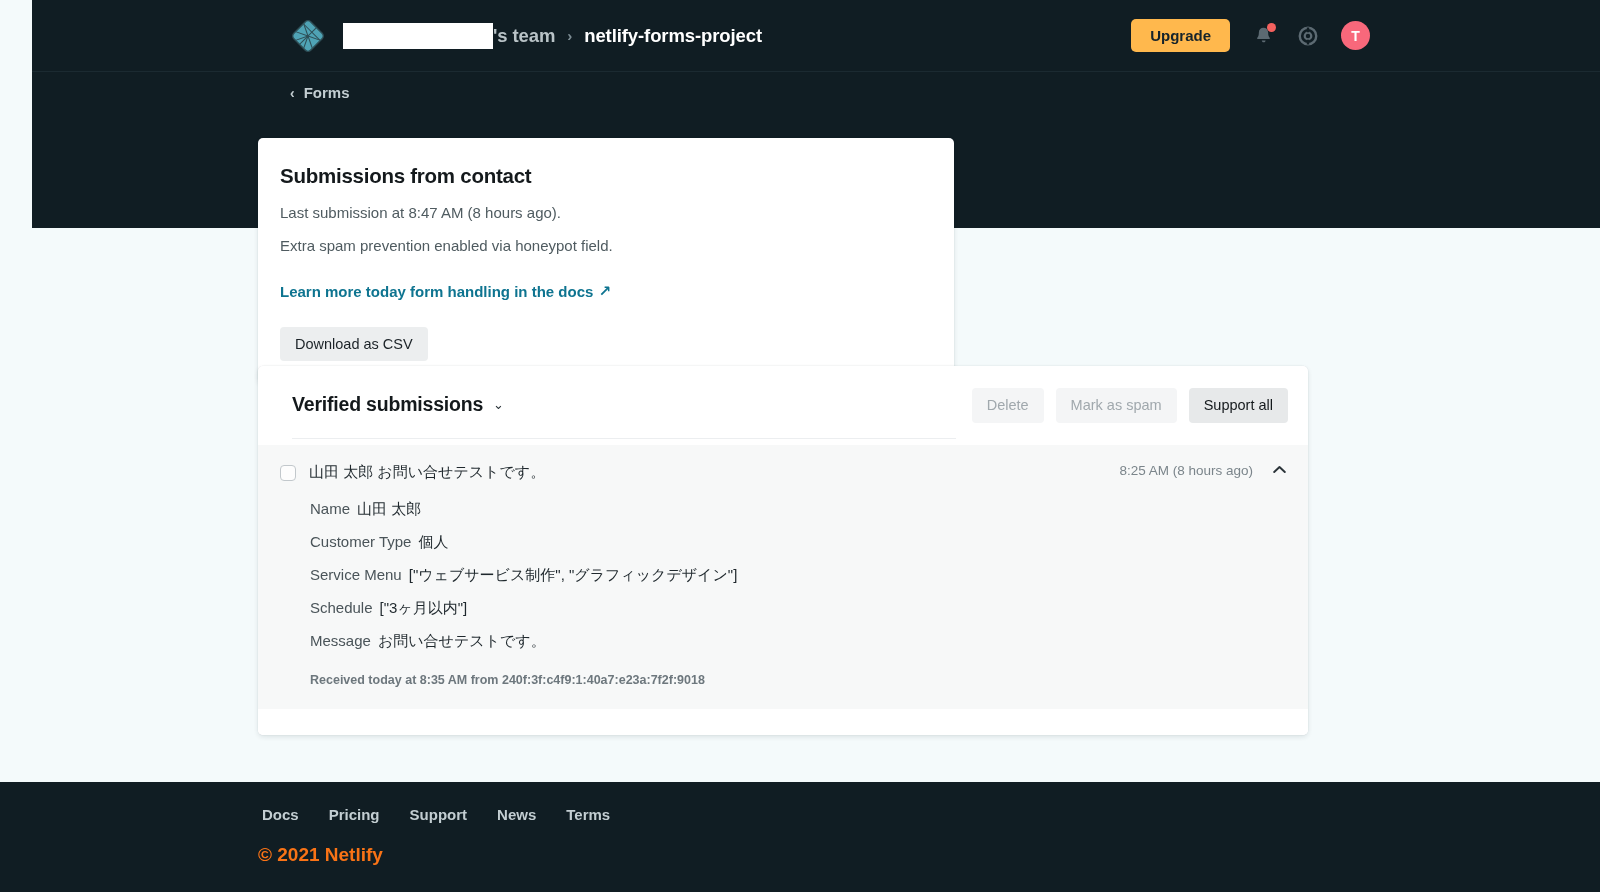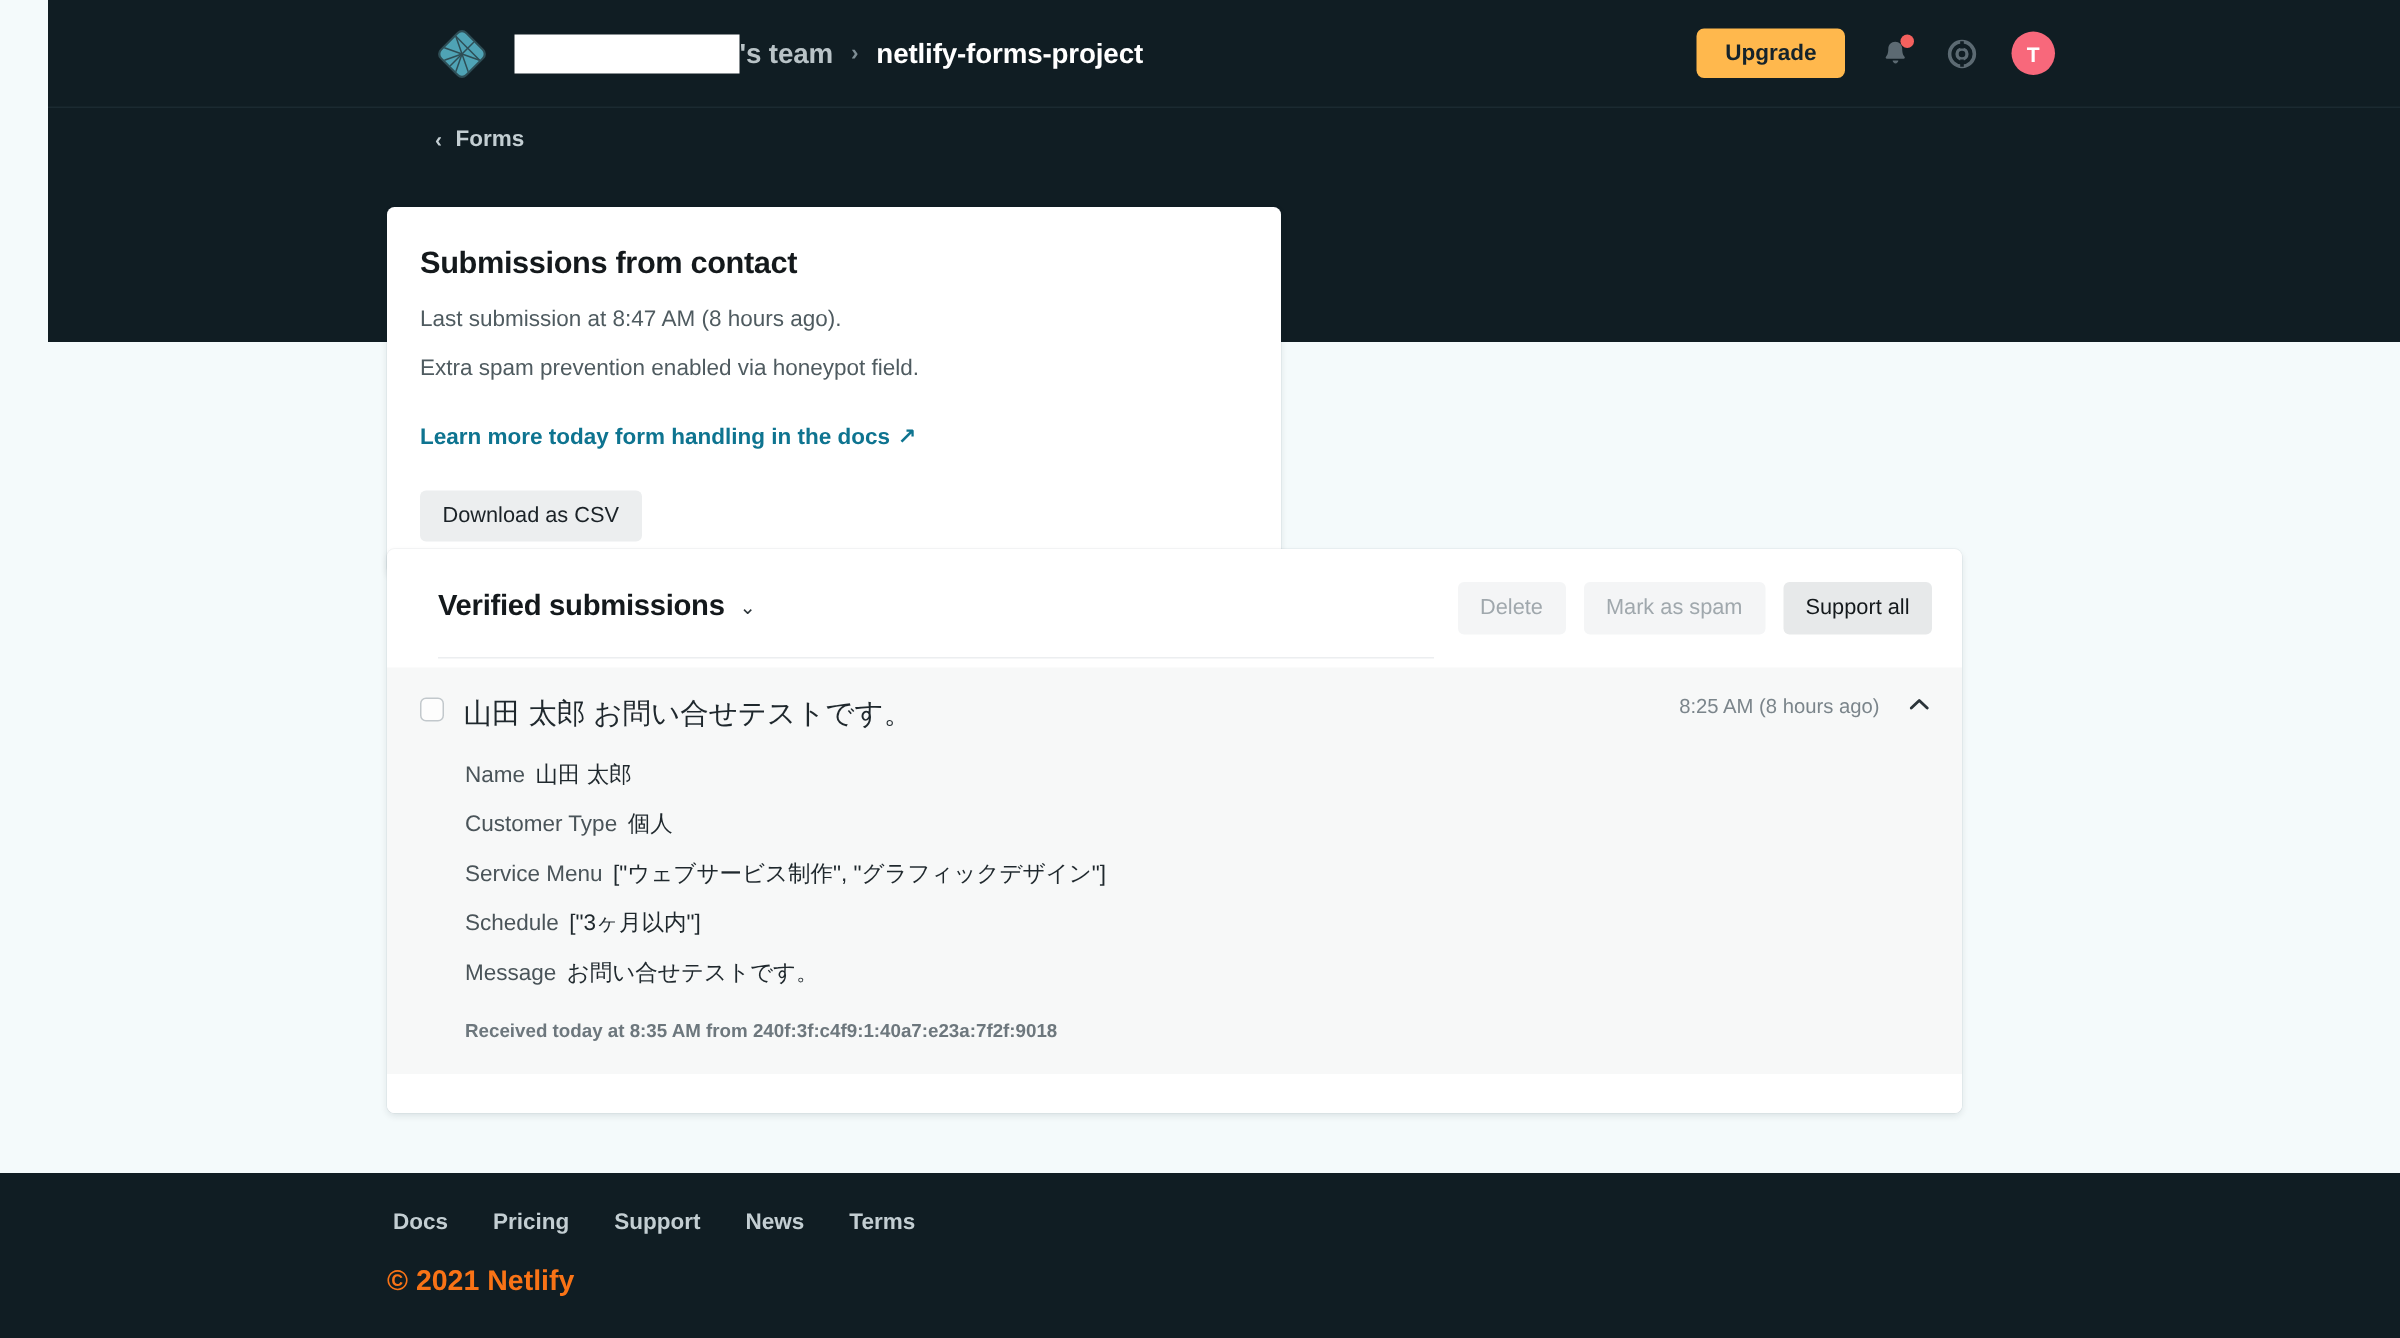--- a/index.html
+++ b/index.html
@@ -74,21 +74,21 @@
     color: #c3ced2; font-size: 15px; font-weight: 600;
     text-decoration: none; cursor: pointer;
   }
   .backlink .chev { font-size: 14px; line-height: 1; }
 
   .card {
     position: absolute;
     background: #ffffff; border-radius: 5px;
     box-shadow: 0 2px 5px rgba(10,30,40,0.10), 0 0 0 0.5px rgba(20,40,50,0.05);
   }
-  .card-info { left: 258px; top: 138px; width: 596px; padding: 26px 24px 22px 22px; }
+  .card-info { left: 258px; top: 138px; width: 696px; padding: 26px 24px 22px 22px; }
   .card-title {
     font-size: 20.5px; font-weight: 700; color: #14191c;
     letter-spacing: -0.25px; margin: 0 0 14px 0;
   }
   .card-line {
     font-size: 15px; color: #4f5b60; line-height: 1.5; margin-bottom: 10px;
   }
   .docs-link {
     display: inline-flex; align-items: center; gap: 5px;
     color: #0e7490; font-size: 15px; font-weight: 700;
@@ -122,21 +122,21 @@
   }
   .btn-disabled { background: #f4f5f6; color: #a0a8ad; cursor: default; }
   .btn-strong { background: #e7e9ea; color: #14191c; }
 
   .sub-row { background: #f7f8f8; padding: 18px 22px 22px 22px; }
   .sub-row-head { display: flex; align-items: flex-start; }
   .checkbox {
     width: 16px; height: 16px; flex: 0 0 16px; margin-top: 2px; margin-right: 13px;
     border: 1px solid #c2c8cc; border-radius: 4px; background: #fdfdfd; cursor: pointer;
   }
-  .sub-summary { font-size: 19px; color: #1f282d; flex: 1 1 auto; }
+  .sub-summary { font-size: 15px; color: #1f282d; flex: 1 1 auto; }
   .sub-time { font-size: 13.5px; color: #7b858b; white-space: nowrap; margin-left: 20px; }
   .sub-collapse {
     margin-left: 20px; color: #2b3439; font-size: 12px; cursor: pointer; line-height: 1.2;
   }
   .fields { margin: 18px 0 0 30px; }
   .field { font-size: 15px; color: #3c464b; margin-bottom: 14px; }
   .field .fname { color: #4a5459; }
   .field .fval { color: #1f282d; margin-left: 7px; }
   .received {
     margin: 22px 0 0 30px; font-size: 12.5px; color: #6d777d; font-weight: 600;

